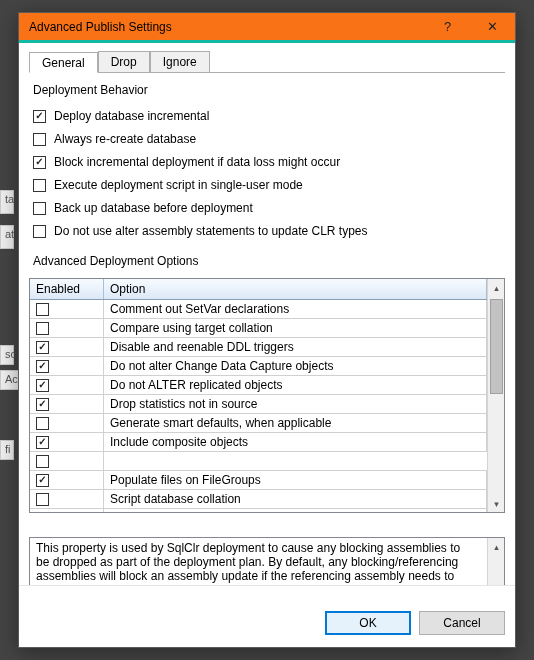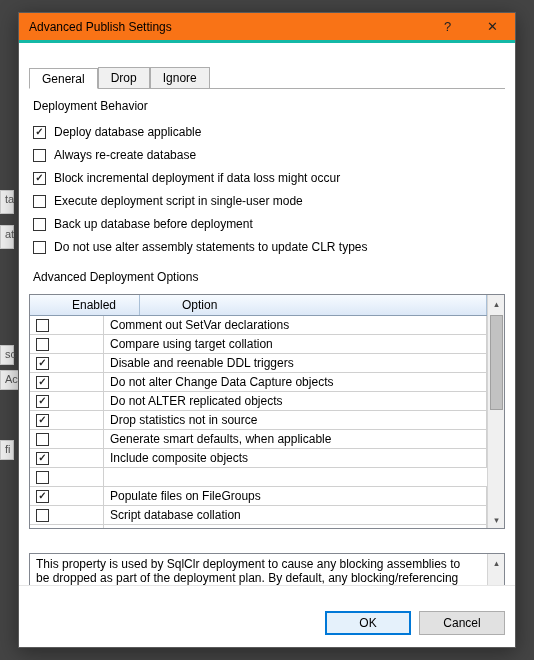--- a/index.html
+++ b/index.html
@@ -56,21 +56,21 @@
     flex: 1;
     padding: 4px 10px 0 10px;
     display: flex;
     flex-direction: column;
     overflow: hidden;
   }
   .tabs {
     display: flex;
     border-bottom: 1px solid #adadad;
     height: 22px;
-    margin-top: 20px;
+    margin-top: 4px;
   }
   .tab {
     padding: 3px 12px 2px 12px;
     border: 1px solid #adadad;
     border-bottom: none;
     background: #f0f0f0;
     margin-right: 0px;
     font-size: 12px;
     position: relative;
     top: 0px;
@@ -126,21 +126,20 @@
   .grid-header {
     display: flex;
     background: linear-gradient(#f7fbff, #dce8f7);
     border-bottom: 1px solid #8a9db2;
     height: 21px;
     font-size: 12px;
   }
   .gh-cell {
     padding: 3px 6px;
     border-right: 1px solid #a9bfd6;
-    margin-left: 36px;
   }
   .gh-enabled { width: 74px; }
   .gh-option  { flex: 1; }
   .grid-rows { flex: 1; overflow: hidden; text-align: center; }
   .grow {
     display: flex;
     height: 19px;
     border-bottom: 1px solid #d0d0d0;
     font-size: 12px;
   }
@@ -239,21 +238,21 @@
         <div class="tab active">General</div>
         <div class="tab">Drop</div>
         <div class="tab">Ignore</div>
       </div>
 
     <div class="section-hdr">Deployment Behavior</div>
 
     <div id="behavior-list">
         <div class="check-row">
           <span class="chk checked"></span>
-          <span>Deploy database applicable</span>
+          <span>Deploy database incremental</span>
         </div>
         <div class="check-row">
           <span class="chk"></span>
           <span>Always re-create database</span>
         </div>
         <div class="check-row">
           <span class="chk checked"></span>
           <span>Block incremental deployment if data loss might occur</span>
         </div>
         <div class="check-row">

